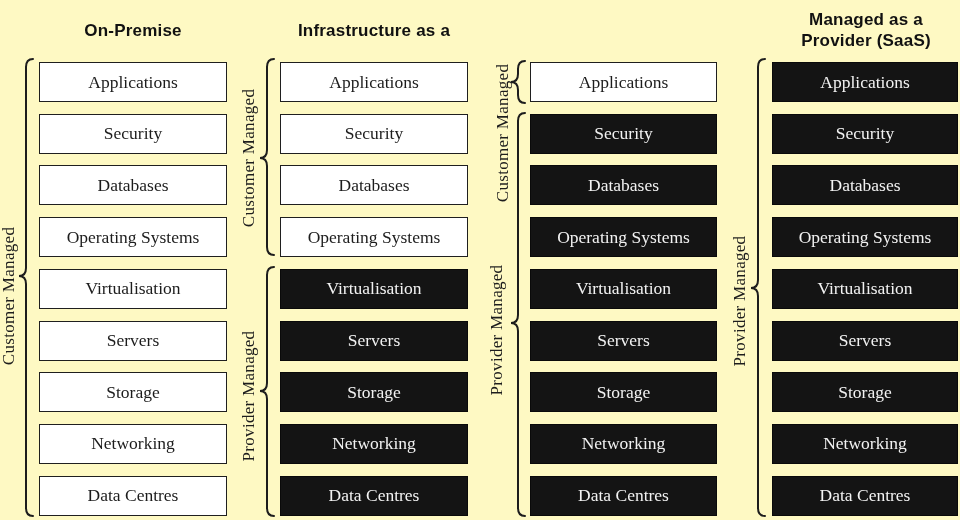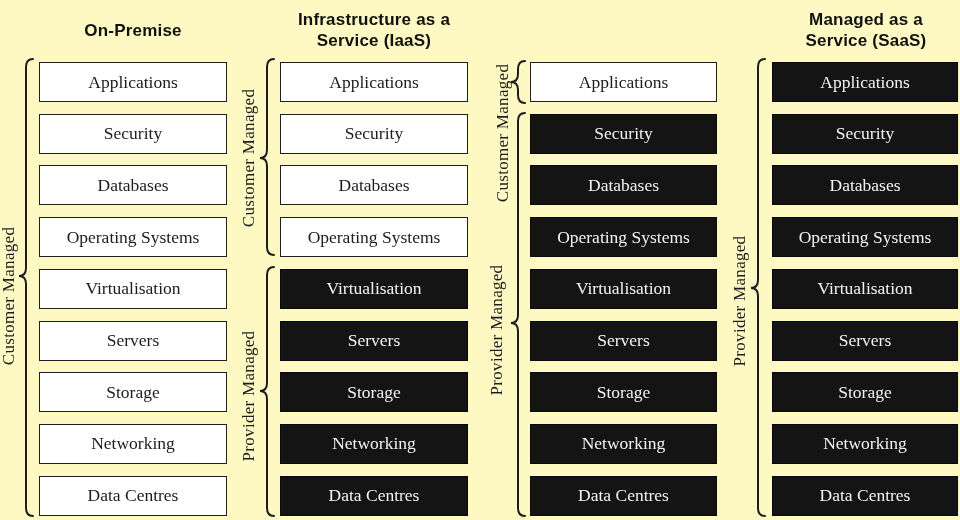--- a/index.html
+++ b/index.html
@@ -28,25 +28,24 @@
 </style>
 </head>
 <body>
 
 <div id="stage">
   <div class="col-title" style="left:33px;width:200px;">
     <div>On-Premise</div>
   </div>
   <div class="col-title" style="left:274px;width:200px;">
     <div>Infrastructure as a</div>
-    <div>Service (IaaS)</div>
   </div>
   <div class="col-title" style="left:766px;width:200px;">
     <div>Managed as a</div>
-    <div>Service (SaaS)</div>
+    <div>Provider (SaaS)</div>
   </div>
 <div class="layer-box customer" style="left: 39px; top: 62px; width: 188px; height: 40px;">
       <span>Applications</span>
     </div>
     <div class="layer-box customer" style="left: 39px; top: 113.7px; width: 188px; height: 40px;">
       <span>Security</span>
     </div>
     <div class="layer-box customer" style="left: 39px; top: 165.4px; width: 188px; height: 40px;">
       <span>Databases</span>
     </div>

